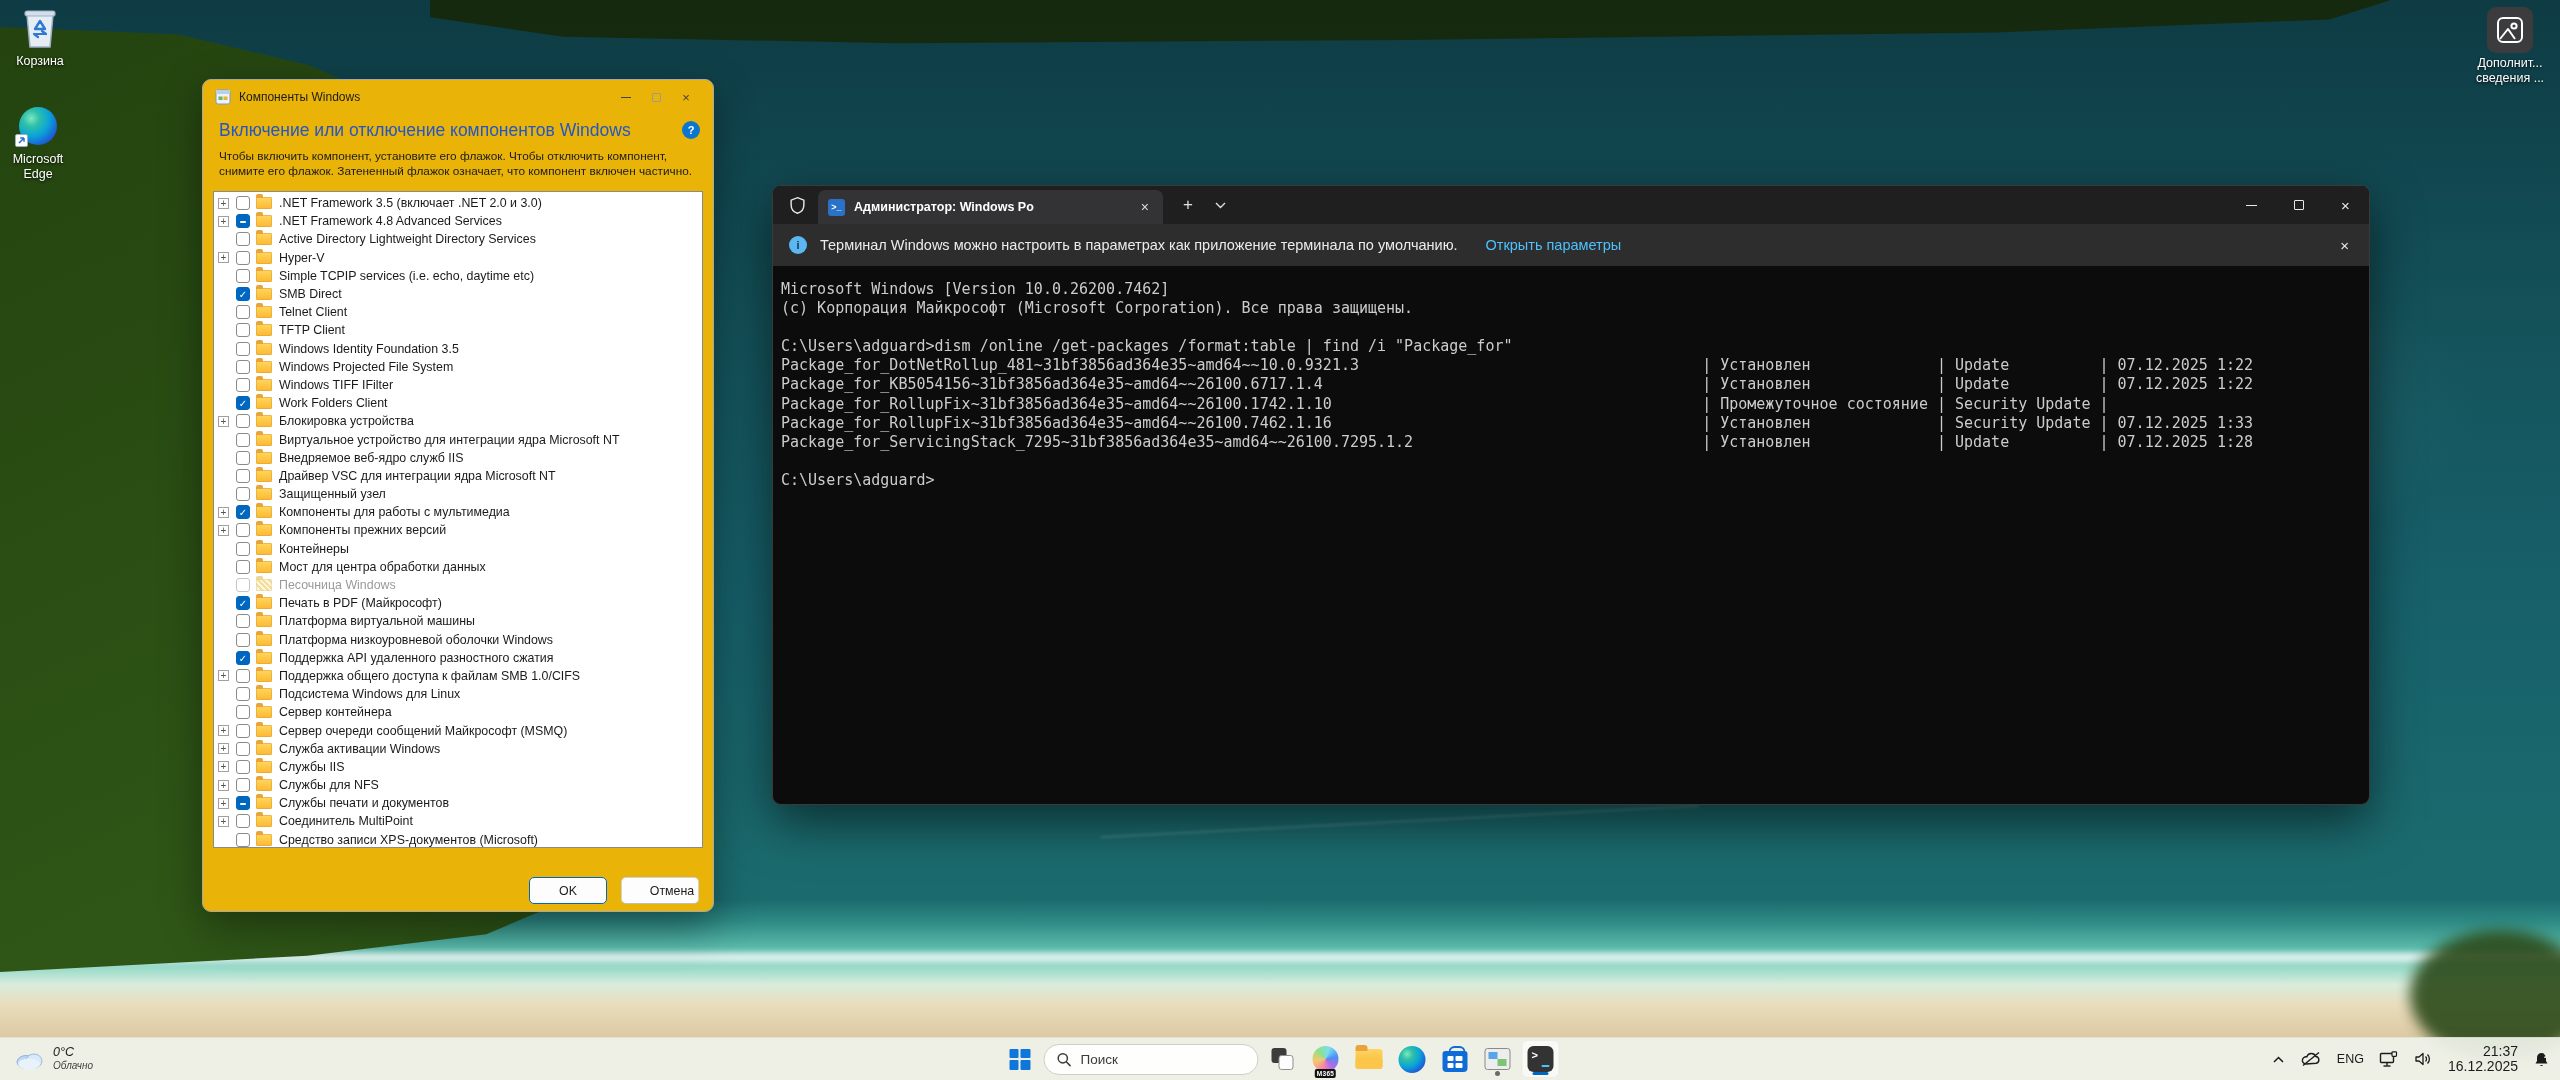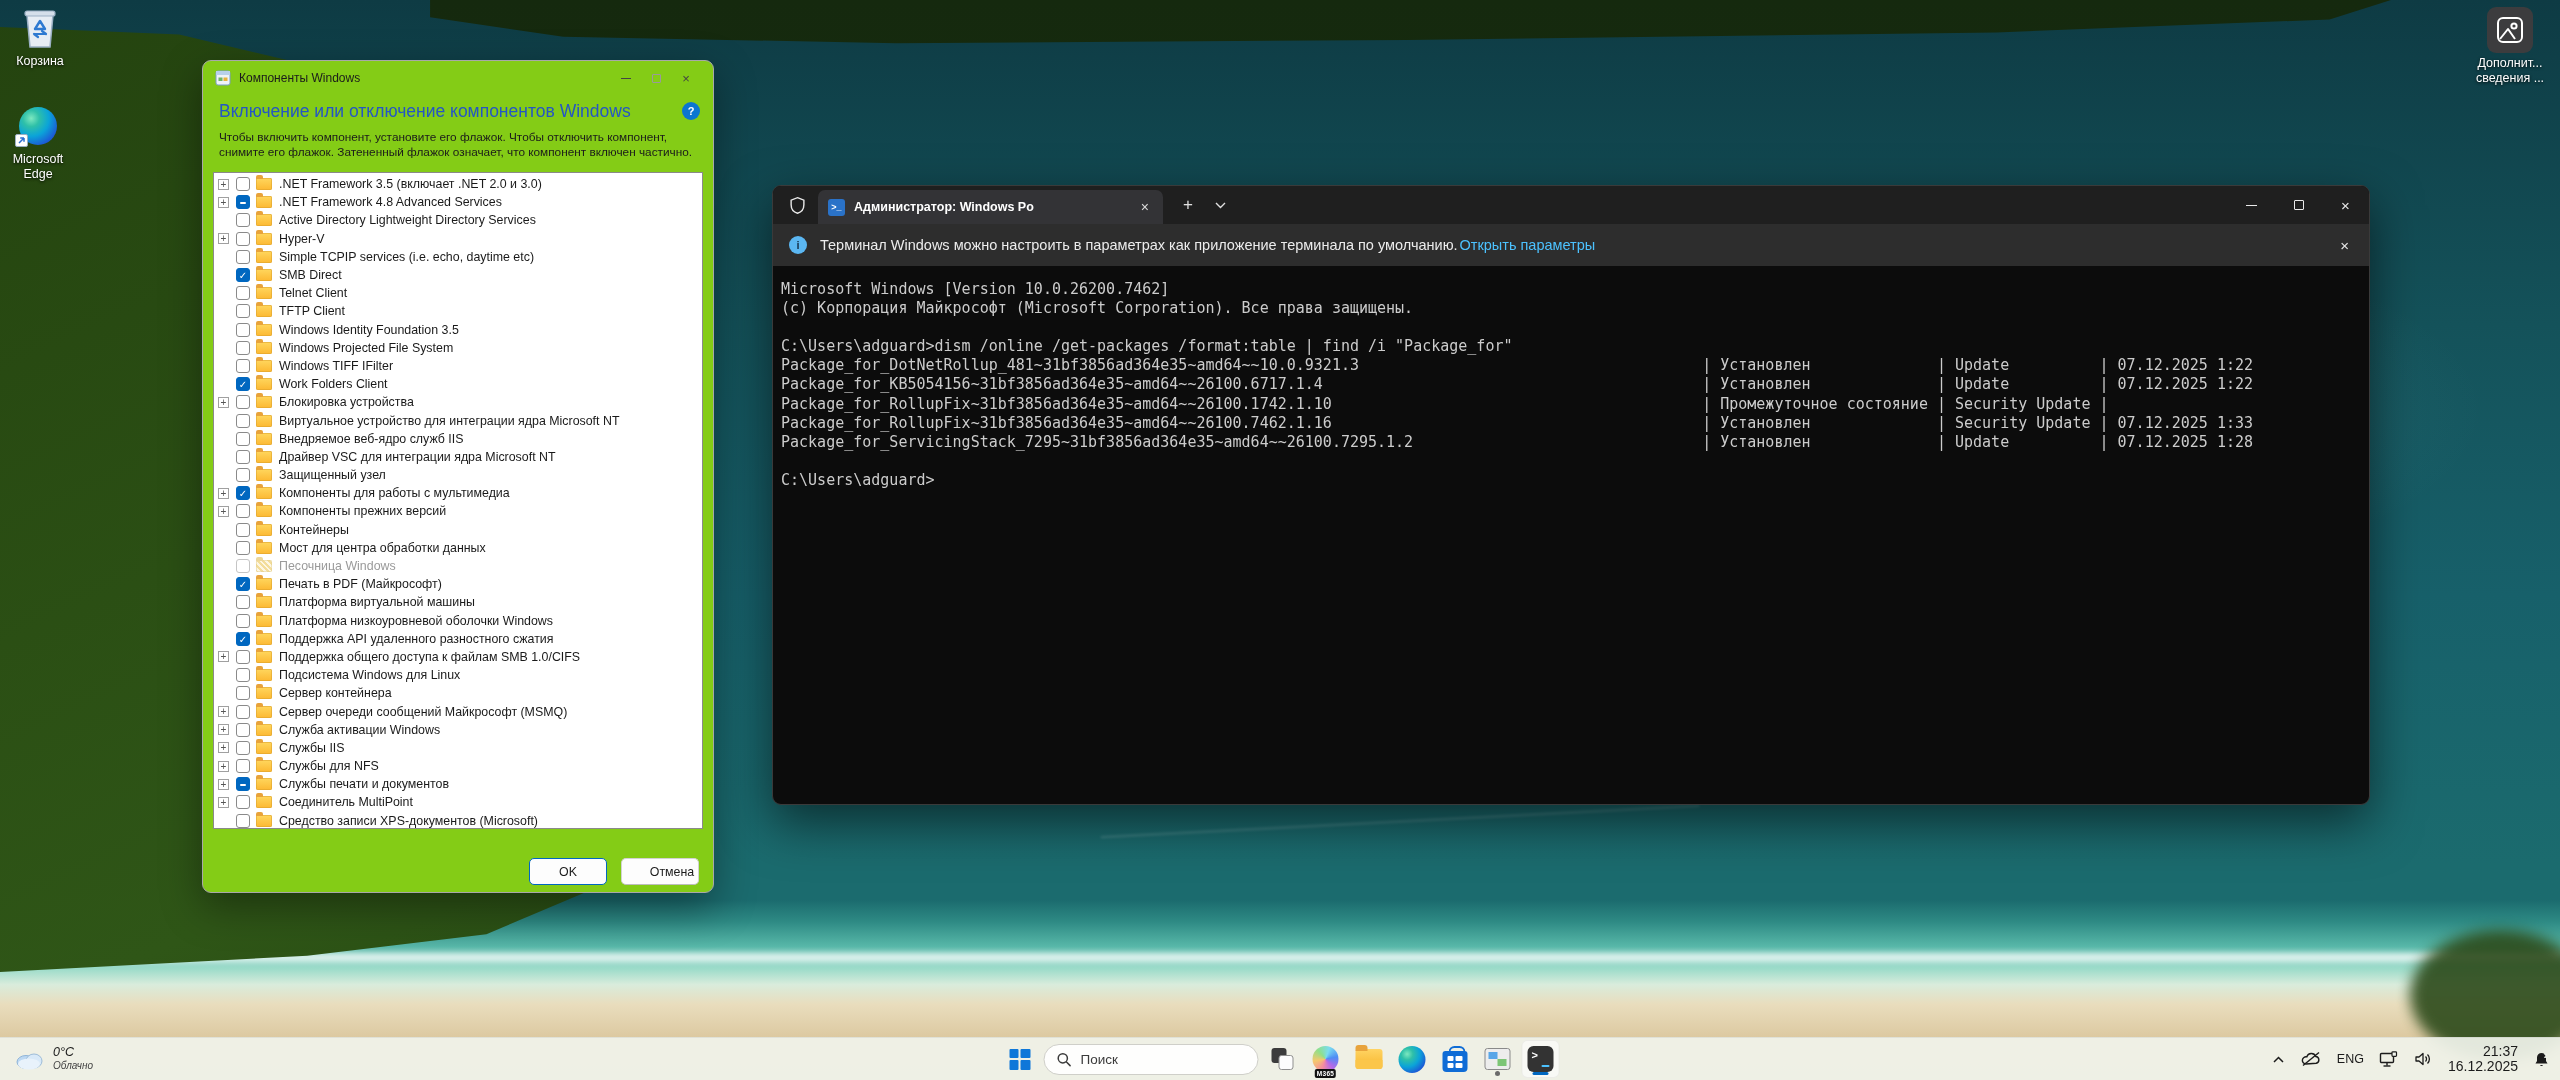--- a/index.html
+++ b/index.html
@@ -30,22 +30,22 @@
   #icon-recycle { left:0; top:6px; }
   #icon-edge { left:-2px; top:104px; }
   #icon-info { left:2466px; top:8px; width:88px; }
   .edge-ball { width:38px; height:38px; border-radius:50%; position:relative;
         background:radial-gradient(circle at 32% 30%, #7de8c0 0%, #2fc0a8 22%, #0ba4d8 48%, #1b5dd6 75%, #173fa0 100%); }
   .edge-ball .shortcut { position:absolute; left:-4px; bottom:-2px; width:13px; height:13px; background:#fff;
         border:1px solid #9ab0c4; border-radius:2px; display:flex; align-items:center; justify-content:center; }
   .info-tile { width:46px; height:46px; background:#3c3c3e; border-radius:9px; display:flex; align-items:center; justify-content:center; }
 
   
-  .fdialog { position:absolute; left:202px; top:60px; width:512px; height:833px; z-index:2;
-             background:#84cc16; border:1px solid #a8a8a8; border-radius:9px;
+  .fdialog { position:absolute; left:202px; top:79px; width:512px; height:833px; z-index:2;
+             background:#eab308; border:1px solid #a8a8a8; border-radius:9px;
              box-shadow:0 14px 40px rgba(0,0,0,.38); overflow:hidden; }
   .fd-titlebar { height:34px; display:flex; align-items:center; padding:0 12px; }
   .fd-title { font-size:12px; color:#1b1b1b; margin-left:8px; }
   .fd-controls { margin-left:auto; display:flex; align-items:center; }
   .fd-ctl { width:30px; height:24px; display:flex; align-items:center; justify-content:center; color:#444; font-size:13px; }
   .fd-min-bar { width:10px; height:1px; background:#444; }
   .fd-max-box { width:9px; height:9px; border:1px solid #9a9a9a; border-radius:1px; }
   .fd-header { position:absolute; top:40px; left:16px; right:44px; font-size:17.5px; color:#2456c5; }
   .fd-help { position:absolute; top:41px; right:13px; width:18px; height:18px; border-radius:50%; background:#0b76d0;
              color:#fff; font-size:11px; font-weight:bold; display:flex; align-items:center; justify-content:center; }
@@ -90,21 +90,21 @@
   .t-newtab { margin-left:20px; color:#e0e0e0; font-size:17px; }
   .t-chev { margin-left:22px; display:flex; }
   .t-wincontrols { margin-left:auto; display:flex; height:100%; }
   .t-wc { width:47px; height:100%; display:flex; align-items:center; justify-content:center; color:#eaeaea; font-size:15px; }
   .t-wc .bar { width:11px; height:1px; background:#eaeaea; }
   .t-wc .box { width:10px; height:10px; border:1px solid #eaeaea; border-radius:1px; }
   .t-banner { height:42px; background:#2d2d2d; display:flex; align-items:center; padding:0 20px 0 16px;
               font-size:14.5px; color:#ececec; }
   .t-info { width:18px; height:18px; border-radius:50%; background:#5bb7f2; color:#15314a; font-size:11px; font-weight:bold;
             display:flex; align-items:center; justify-content:center; margin-right:13px; flex:0 0 auto; }
-  .t-link { color:#4cc2ff; margin-left:2px; }
+  .t-link { color:#4cc2ff; margin-left:28px; }
   .t-bannerclose { margin-left:auto; color:#e8e8e8; font-size:15px; }
   .t-body { padding:14px 0 0 8px; }
   .t-body pre { font-family:"DejaVu Sans Mono", monospace; font-size:15px; line-height:19.1px; color:#cccccc; white-space:pre; }
 
   
   .taskbar { position:absolute; left:0; right:0; bottom:0; height:43px; z-index:5;
              background:rgba(240,243,235,.93); border-top:1px solid rgba(0,0,0,.06); }
   .tb-left { position:absolute; left:14px; top:0; bottom:0; display:flex; align-items:center; gap:9px; }
   .tb-weather-txt { display:flex; flex-direction:column; line-height:14px;font-style:italic; }
   .tb-temp { font-size:12.5px; color:#1b1b1b; }

